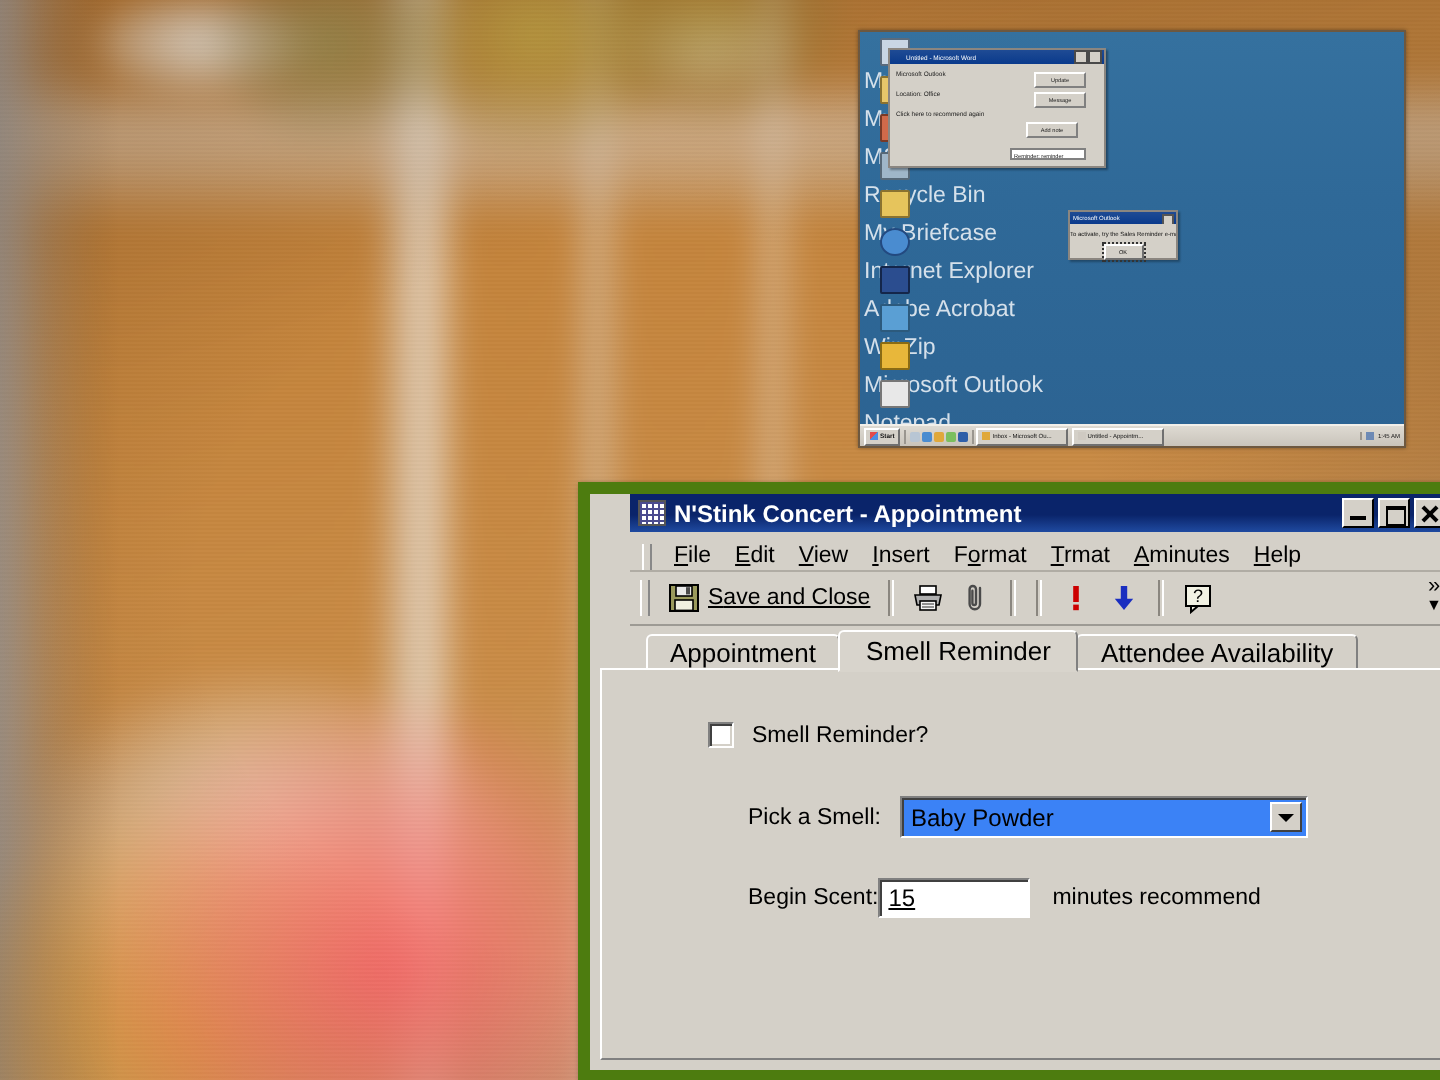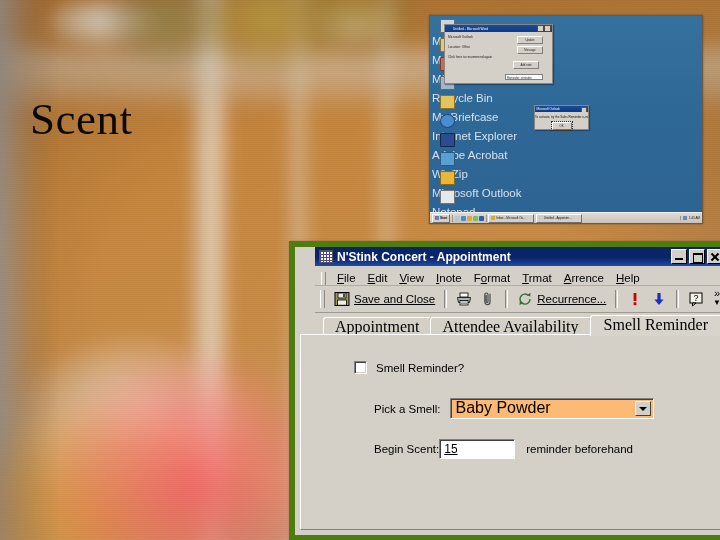--- a/index.html
+++ b/index.html
@@ -366,29 +366,28 @@
     height: 22px;
     display: flex; align-items: flex-end;
     padding-left: 8px;
     background: #d4d0c8;
     position: relative;
   }
   .tab {
     height: 18px;
     padding: 0 11px;
     margin-right: -1px;
-    display: flex; 
-    font-size: 16px;
+    display: flex; align-items: center;
+    font-size: 13px;
     background: #d4d0c8;
     border: 1px solid; border-color: #fff #808080 transparent #fff;
     border-radius: 3px 3px 0 0;
     white-space: nowrap;
     position: relative;
     box-sizing: border-box;
-    font-family: Liberation Serif, serif;
   }
   .tab.active {
     height: 21px;
     background: #d8d4cc;
     z-index: 3;
     padding: 0 13px;
     border-bottom: 1px solid #d8d4cc;
     margin-bottom: -1px;
   }
 
@@ -412,28 +411,28 @@
     border: 1px solid; border-color: #808080 #fff #fff #808080;
     box-shadow: inset 1px 1px 0 #404040, inset -1px -1px 0 #d4d0c8;
     box-sizing: border-box;
     flex: none;
   }
   #row-smell { left: 73px; top: 63px; gap: 10px; }
   #row-begin { left: 73px; top: 104px; gap: 0; }
   .lbl { font-size: 11.5px; white-space: nowrap; }
   .wincombo {
     width: 204px; height: 21px;
-    background: #fdba74;
+    background: #3b82f6;
     border: 1px solid; border-color: #808080 #fff #fff #808080;
     box-shadow: inset 1px 1px 0 #404040;
     box-sizing: border-box;
-    display: flex; align-items: flex-start;
+    display: flex; align-items: center;
     position: relative;
     padding-left: 4px;
-    font-size: 16px;
+    font-size: 12px;
   }
   .wincombo .cbtn {
     position: absolute; right: 2px; top: 2px;
     width: 16px; height: 15px;
     background: #d4d0c8;
     border: 1px solid; border-color: #fff #404040 #404040 #fff;
     display: flex; align-items: center; justify-content: center;
     box-sizing: border-box;
   }
   .wincombo .cbtn .caret {
@@ -458,21 +457,20 @@
 </head>
 <body>
 
 <div id="slide">
 
   <div id="photo-bg"></div>
   <div id="photo-grain"></div>
   <div id="photo-vignette"></div>
 
   <div id="slide-title">
-    <span class="line">Scent</span>
   </div>
 
   <div id="desktop-shot">
     <div id="desktop-wallpaper"></div>
 
     <div class="dt-icon" style="left:2px; top:3px;">
       <span class="glyph" style="background:#c9d6e4;border:1px solid #5a6b7d;"></span>
       <span class="lbl">My Computer</span>
     </div>
     <div class="dt-icon" style="left:2px; top:22px;">
@@ -575,24 +573,24 @@
         <span class="wb max"></span>
         <span class="wb cls"></span>
       </span>
     </div>
 
     <div id="menubar">
       <span class="grip"></span>
       <span class="mi"><span></span><span class="acc">F</span><span>ile</span></span>
       <span class="mi"><span></span><span class="acc">E</span><span>dit</span></span>
       <span class="mi"><span></span><span class="acc">V</span><span>iew</span></span>
-      <span class="mi"><span></span><span class="acc">I</span><span>note</span></span>
+      <span class="mi"><span></span><span class="acc">I</span><span>nsert</span></span>
       <span class="mi"><span>F</span><span class="acc">o</span><span>rmat</span></span>
       <span class="mi"><span></span><span class="acc">T</span><span>rmat</span></span>
-      <span class="mi"><span></span><span class="acc">A</span><span>rrence</span></span>
+      <span class="mi"><span></span><span class="acc">A</span><span>minutes</span></span>
       <span class="mi"><span></span><span class="acc">H</span><span>elp</span></span>
     </div>
 
     <div id="toolbar">
       <span class="grip"></span>
 
       <span class="tb-item">
         <svg class="ico" viewBox="0 0 16 16">
           <rect x="1" y="1.5" width="14" height="13" fill="#9a9a5c" stroke="#000" stroke-width="1"></rect>
           <rect x="4" y="2" width="8" height="5" fill="#e8e8e8" stroke="#000" stroke-width=".8"></rect>
@@ -615,28 +613,20 @@
       </span>
 
       <span class="tb-item" title="Insert File">
         <svg class="ico" viewBox="0 0 16 16">
           <path d="M10 3v8a2.6 2.6 0 0 1-5.2 0V3.6a1.6 1.6 0 0 1 3.2 0V10.6a.9.9 0 0 1-1.8 0V4.4" fill="none" stroke="#4a4a4a" stroke-width="1.2" stroke-linecap="round"></path>
         </svg>
       </span>
 
       <span class="tb-sep"></span>
 
-      <span class="tb-item">
-        <svg class="ico" viewBox="0 0 16 16">
-          <path d="M13 8a5 5 0 1 1-1.6-3.6" fill="none" stroke="#3a6b3a" stroke-width="1.4"></path>
-          <polygon points="13.4,1.8 13.4,5.6 9.8,4.2" fill="#3a6b3a"></polygon>
-          <polygon points="2.6,14.2 2.6,10.4 6.2,11.8" fill="#3a6b3a"></polygon>
-        </svg>
-        <span><span>Rec</span><span class="acc">u</span><span>rrence...</span></span>
-      </span>
 
       <span class="tb-sep"></span>
 
       <span class="tb-item" title="Importance: High">
         <svg class="ico" viewBox="0 0 16 16">
           <rect x="6.6" y="2" width="2.8" height="8" fill="#cc0000"></rect>
           <rect x="6.6" y="11.3" width="2.8" height="2.8" fill="#cc0000"></rect>
         </svg>
       </span>
 
@@ -660,25 +650,25 @@
       <span class="chev">
         <span>»</span>
         <span class="dn">▼</span>
       </span>
     </div>
 
     <div id="tabstrip">
       <span class="tab">
           <span>Appointment</span>
         </span>
+      <span class="tab active">
+          <span>Smell Reminder</span>
+        </span>
       <span class="tab">
           <span>Attendee Availability</span>
-        </span>
-      <span class="tab active">
-          <span>Smell Reminder</span>
         </span>
     </div>
 
     <div id="page">
 
       <div class="field-row" id="row-check">
         <span class="winchk"></span>
         <span class="lbl">Smell Reminder?</span>
       </div>
 
@@ -690,18 +680,18 @@
             <span class="caret"></span>
           </span>
         </span>
       </div>
 
       <div class="field-row" id="row-begin">
         <span class="lbl">Begin Scent:</span>
         <span class="wintext">
           <span>15</span>
         </span>
-        <span class="after-lbl">reminder beforehand</span>
+        <span class="after-lbl">minutes recommend</span>
       </div>
 
     </div>
   </div>
 </div>
 
 </body></html>

